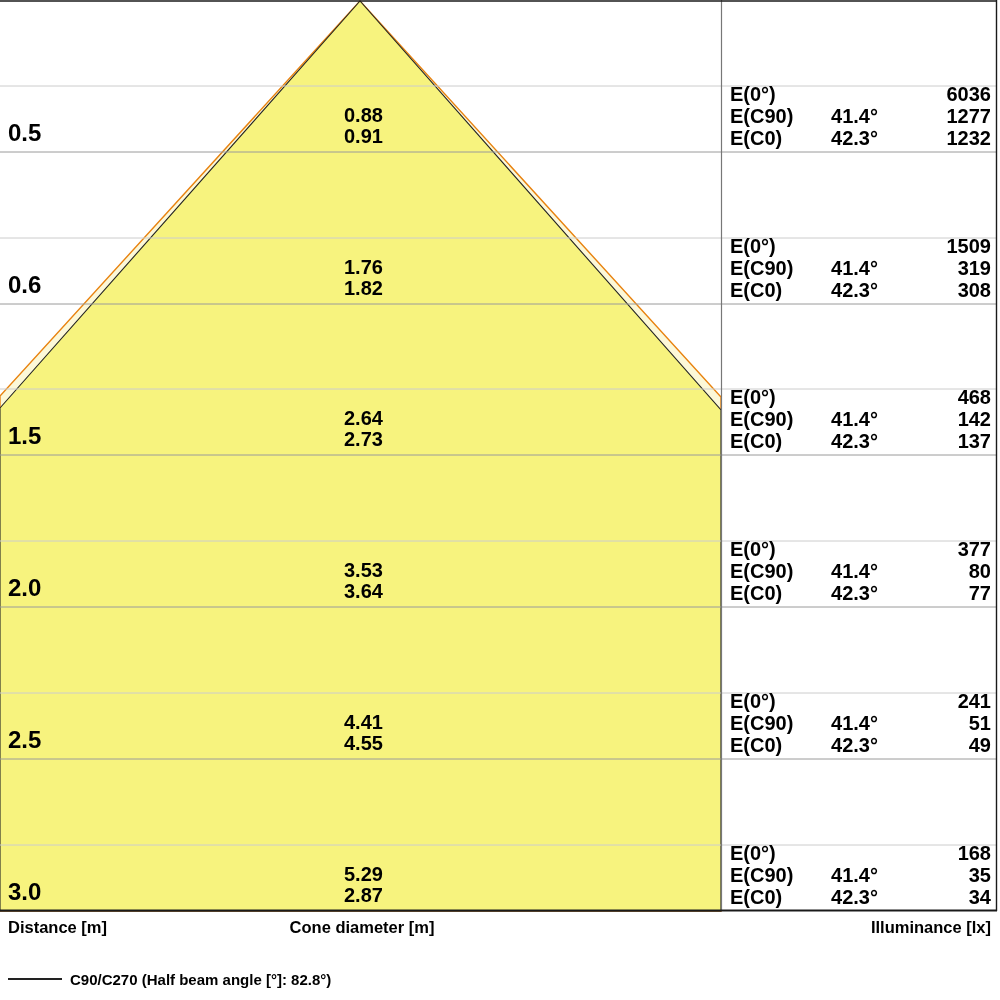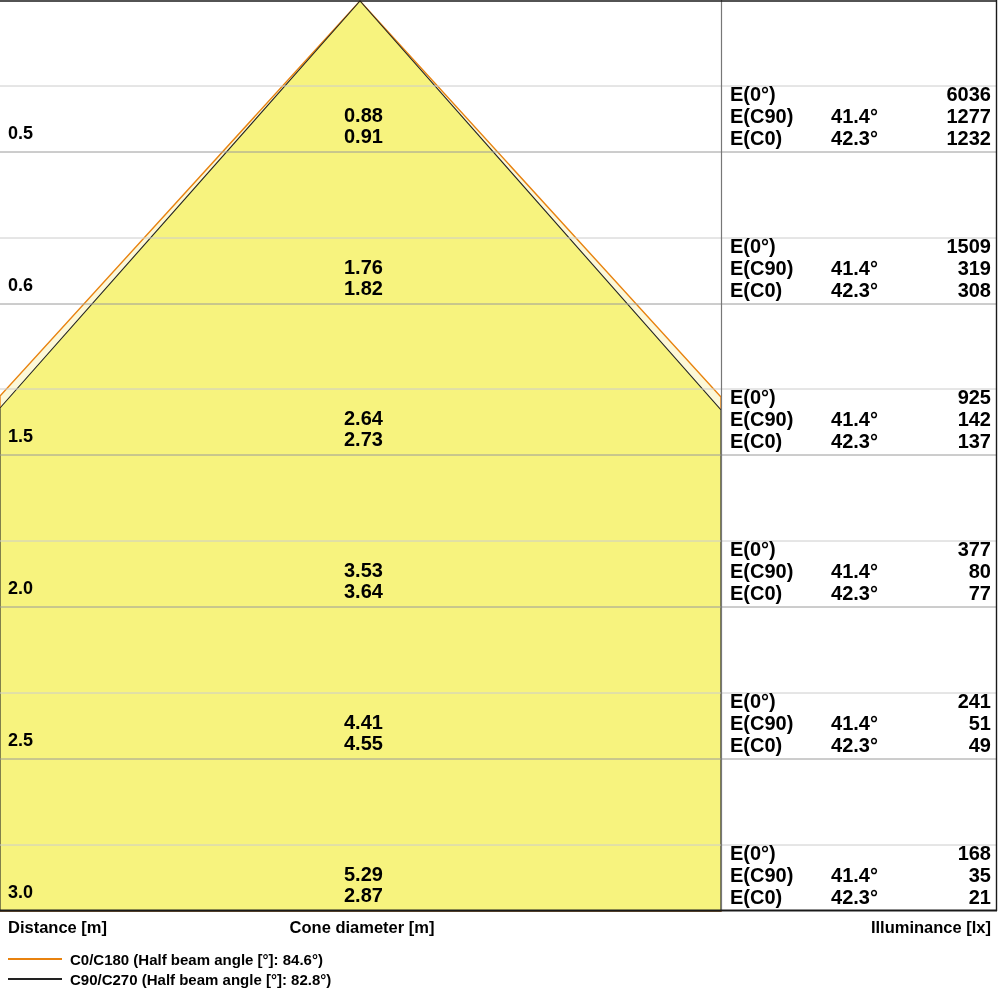--- a/index.html
+++ b/index.html
@@ -1,19 +1,19 @@
 <!DOCTYPE html>
 <html><head>
 <meta charset="utf-8">
 <style>
   html,body{margin:0;padding:0;background:#fff;}
   .stage{position:relative;width:1000px;height:1000px;background:#fff;overflow:hidden;
          font-family:"Liberation Sans",sans-serif;font-weight:bold;color:#000;}
   .stage svg{position:absolute;left:0;top:0;}
-  .dist{position:absolute;left:8px;font-size:18px;line-height:22px;}
+  .dist{position:absolute;left:8px;font-size:24px;line-height:22px;}
   .dia{position:absolute;left:344px;width:60px;font-size:20px;line-height:21px;}
   .eblock{position:absolute;left:730px;width:261px;font-size:20px;line-height:22px;}
   .eline{display:grid;grid-template-columns:95px 53px 1fr;}
   .eline span:nth-child(2),.eline span:nth-child(3){text-align:right;}
   .axis{position:absolute;top:917px;font-size:16.5px;line-height:20px;white-space:nowrap;}
   .axis.left{left:8px;}
   .axis.center{left:362px;transform:translateX(-50%);}
   .axis.right{right:9px;text-align:right;}
   .legend-item{position:absolute;left:8px;display:flex;align-items:center;height:20px;}
   .swatch{width:54px;height:2px;margin-right:8px;flex:0 0 auto;}
@@ -108,21 +108,21 @@
   <div>
     <div class="dist" style="top:425px">1.5</div>
     <div class="dia" style="top:408px">
       <div>2.64</div>
       <div>2.73</div>
     </div>
     <div class="eblock" style="top:386px">
       <div class="eline">
         <span>E(0°)</span>
         <span></span>
-        <span>925</span>
+        <span>468</span>
       </div>
       <div class="eline">
         <span>E(C90)</span>
         <span>41.4°</span>
         <span>142</span>
       </div>
       <div class="eline">
         <span>E(C0)</span>
         <span>42.3°</span>
         <span>137</span>
@@ -193,31 +193,27 @@
         <span>168</span>
       </div>
       <div class="eline">
         <span>E(C90)</span>
         <span>41.4°</span>
         <span>35</span>
       </div>
       <div class="eline">
         <span>E(C0)</span>
         <span>42.3°</span>
-        <span>21</span>
+        <span>34</span>
       </div>
     </div>
   </div>
 
   <div class="axis left">Distance [m]</div>
   <div class="axis center">Cone diameter [m]</div>
   <div class="axis right">Illuminance [lx]</div>
 
-  <div class="legend-item" style="top:949px">
-    <div class="swatch orange"></div>
-    <div class="legend-label">C0/C180 (Half beam angle [°]: 84.6°)</div>
-  </div>
   <div class="legend-item" style="top:969px">
     <div class="swatch black"></div>
     <div class="legend-label">C90/C270 (Half beam angle [°]: 82.8°)</div>
   </div>
 
 </div>
 
 </body></html>

